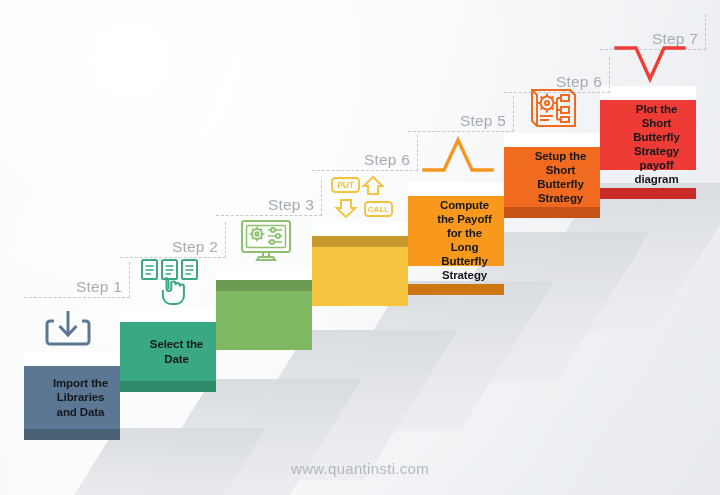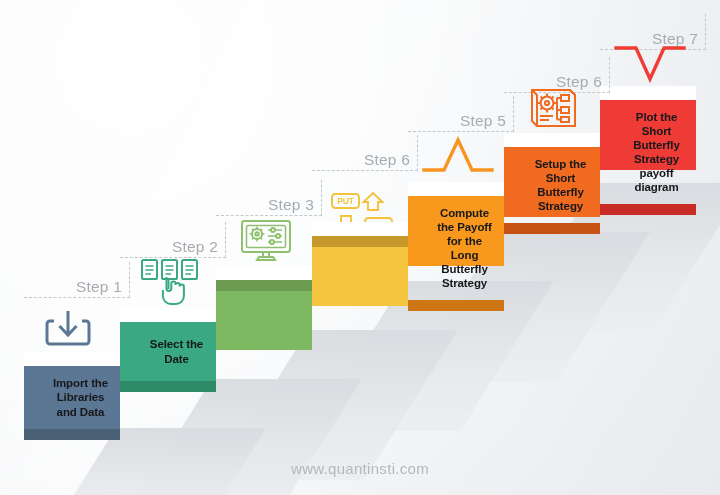--- a/index.html
+++ b/index.html
@@ -77,21 +77,21 @@
     height: 14px;
     background: #ffffff;
     flex: 0 0 auto;
   }
   .card-body {
     flex: 1 1 auto;
     display: flex;
     align-items: center;
     justify-content: center;
     text-align: center;
-    padding: 10px 8px;
+    padding: 2px 8px;
     margin-left: 17px;
   }
   .card-label {
     font-weight: bold;
     font-size: 11.5px;
     line-height: 1.22;
     color: #16181c;
     letter-spacing: -0.1px;
   }
   .card-foot {
@@ -229,21 +229,21 @@
         <div class="card-label">Compute the Payoff for the Long Butterfly Strategy</div>
       </div>
       <div class="card-foot" style="background:#cf7614;"></div>
     </div>
   </div>
 
   <div class="step">
     <div class="step-tag" style="left:312px; top:135px; width:106px; height:36px;">
       <span>Step 6</span>
     </div>
-    <div class="icon-slot" style="left:318px; top:188px; width:88px; height:50px;">
+    <div class="icon-slot" style="left:318px; top:172px; width:88px; height:50px;">
       <svg width="66" height="46" viewBox="0 0 66 46" fill="none" stroke="#f3c33e" stroke-width="1.9">
         <rect x="3" y="4" width="27" height="14" rx="3.2"></rect>
         <text x="16.5" y="14.4" font-family="Liberation Sans, sans-serif" font-size="8.4" font-weight="bold" fill="#f3c33e" stroke="none" text-anchor="middle">PUT</text>
         <path d="M44 3 L53.5 12 H49 V20 H39 V12 H34.5 Z"></path>
         <rect x="36" y="28" width="27" height="14" rx="3.2"></rect>
         <text x="49.5" y="38.4" font-family="Liberation Sans, sans-serif" font-size="8" font-weight="bold" fill="#f3c33e" stroke="none" text-anchor="middle">CALL</text>
         <path d="M17 43 L7.5 34 H12 V26 H22 V34 H26.5 Z"></path>
       </svg>
     </div>
     <div class="card" style="left:312px; top:222px; width:96px; height:84px; background:#f5c53f;">

